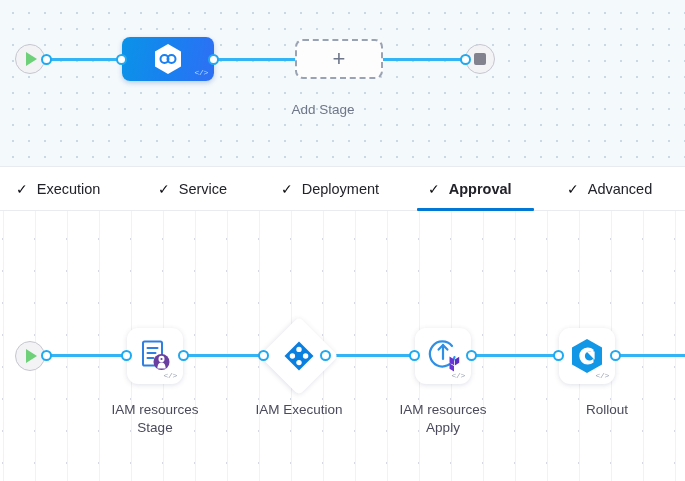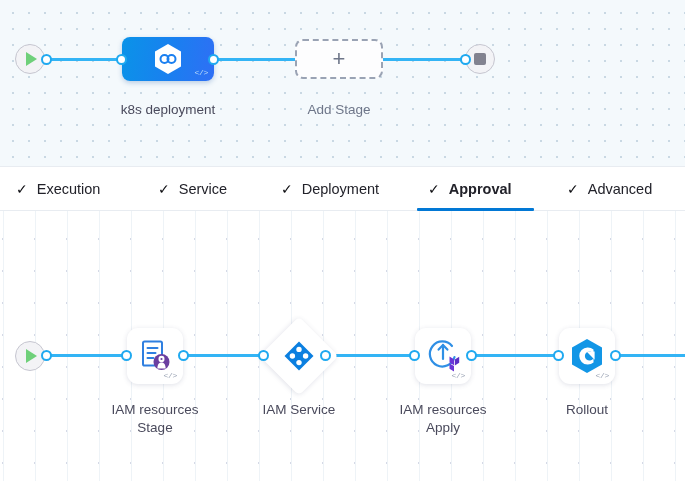--- a/index.html
+++ b/index.html
@@ -152,26 +152,25 @@
         <polygon points="15,1 28,8.5 28,23.5 15,31 2,23.5 2,8.5" fill="#ffffff"></polygon>
         <g fill="none" stroke="#1a7ff0" stroke-width="2" stroke-linecap="round">
           <circle cx="11.5" cy="16" r="4"></circle>
           <circle cx="18.5" cy="16" r="4"></circle>
         </g>
       </svg>
       <span class="code-badge" style="color:#bcdcfa;">&lt;/&gt;</span>
     </div>
     <div class="port" style="left:116px; top:54px;"></div>
     <div class="port" style="left:208px; top:54px;"></div>
-    <div class="nodelabel" style="left:88px; top:101px; width:160px;">k8s deployment</div>
 
     <div class="add-stage-node" style="left:295px; top:39px;">
       <span>+</span>
     </div>
-    <div class="nodelabel" style="left:269px; top:101px; width:140px; color:#6e7689;">Add Stage</div>
+    <div class="nodelabel" style="left:253px; top:101px; width:140px; color:#6e7689;">Add Stage</div>
 
     <div class="terminal" style="left:465px; top:44px;">
       <div class="stop-sq"></div>
     </div>
     <div class="port" style="left:460px; top:54px;"></div>
   </div>
 
   <div class="tabbar">
 
     <div class="tab" style="left:16px;">
@@ -248,21 +247,21 @@
           <circle cx="8.4" cy="15" r="2.7"></circle>
           <circle cx="21.6" cy="15" r="2.7"></circle>
           <circle cx="15" cy="21.6" r="2.7"></circle>
         </g>
       </svg>
     </div>
     <div class="port" style="left:258px; top:139px;"></div>
     <div class="port" style="left:266px; top:139px; opacity:0;"></div>
     <div class="port" style="left:320px; top:139px;"></div>
     <div class="nodelabel" style="left:229px; top:190px; width:140px;">
-      <div>IAM Service</div>
+      <div>IAM Execution</div>
     </div>
 
     <div class="step-node" style="left:415px; top:117px;">
       <svg width="38" height="38" viewBox="0 0 38 38">
         <path d="M28 9 A12.5 12.5 0 1 0 30.5 20" fill="none" stroke="#2f8fe5" stroke-width="2.2" stroke-linecap="round"></path>
         <g stroke="#2f8fe5" stroke-width="2.2" stroke-linecap="round" fill="none">
           <line x1="19" y1="8" x2="19" y2="22"></line>
           <polyline points="14.6,12.6 19,8 23.4,12.6"></polyline>
         </g>
         <g fill="#6b35d6">
@@ -283,18 +282,18 @@
     <div class="step-node" style="left:559px; top:117px;">
       <svg width="38" height="38" viewBox="0 0 38 38">
         <polygon points="19,2 34,10.5 34,27.5 19,36 4,27.5 4,10.5" fill="#1296e6"></polygon>
         <path d="M25.5 12.5 A8.6 8.6 0 1 0 25.5 25.5 L25.5 21.2 A4.6 4.6 0 1 1 25.5 16.8 Z" fill="#ffffff"></path>
         <path d="M18.6 14.6 L26.6 14.6 L26.6 22.8 Z" fill="#ffffff"></path>
       </svg>
       <span class="code-badge" style="color:#9aa3b4;">&lt;/&gt;</span>
     </div>
     <div class="port" style="left:553px; top:139px;"></div>
     <div class="port" style="left:610px; top:139px;"></div>
-    <div class="nodelabel" style="left:517px; top:190px; width:140px;">
+    <div class="nodelabel" style="left:537px; top:190px; width:140px;">
       <div>Rollout</div>
     </div>
   </div>
 
 </div>
 
 </body></html>

